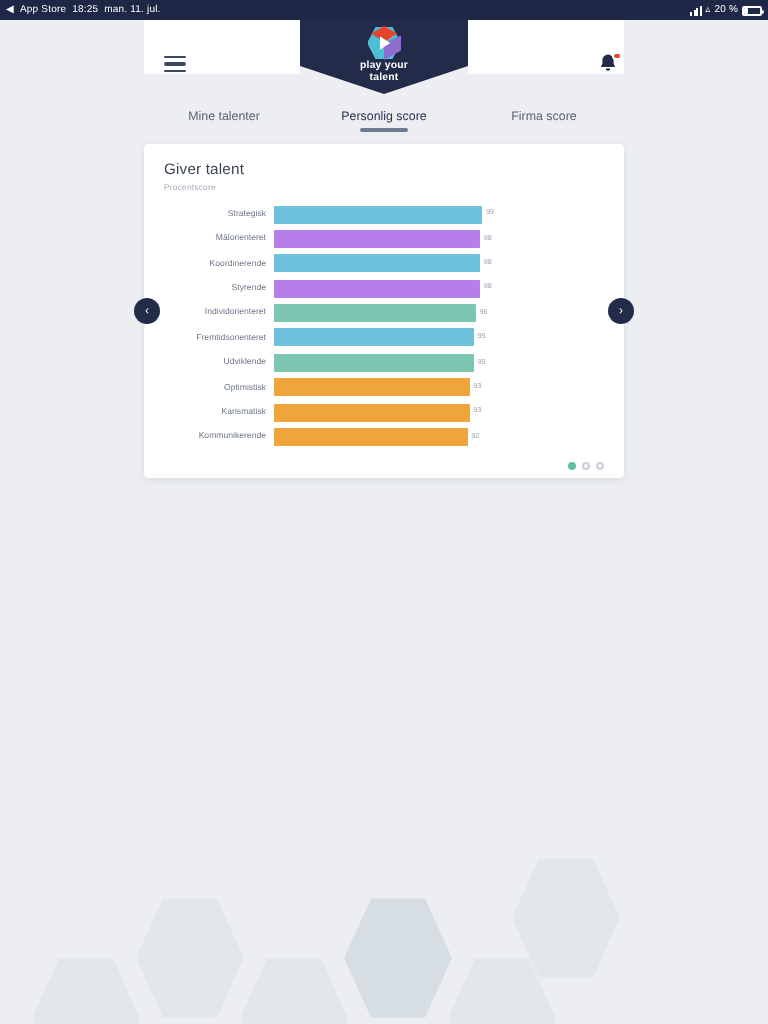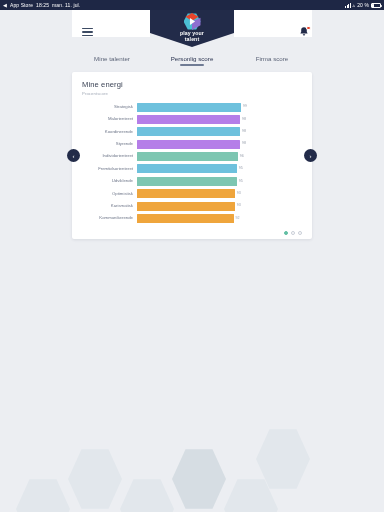--- a/index.html
+++ b/index.html
@@ -202,21 +202,21 @@
 <div class="tabs">
   <div class="tab">Mine talenter</div>
   <div class="tab active">Personlig score</div>
   <div class="tab">Firma score</div>
 </div>
 
 <div class="arrow left">‹</div>
 <div class="arrow right">›</div>
 
 <div class="card">
-  <div class="card-title">Mine energi</div>
+  <div class="card-title">Giver talent</div>
   <div class="card-sub">Procentscore</div>
 
   <div class="chart" id="chart">
       <div class="row">
         <div class="row-label">Strategisk</div>
         <div class="bar-wrap">
           <div class="bar" style="width: 103.95px; background: rgb(110, 193, 221);"></div>
           <span class="bar-val">99</span>
         </div>
       </div>

